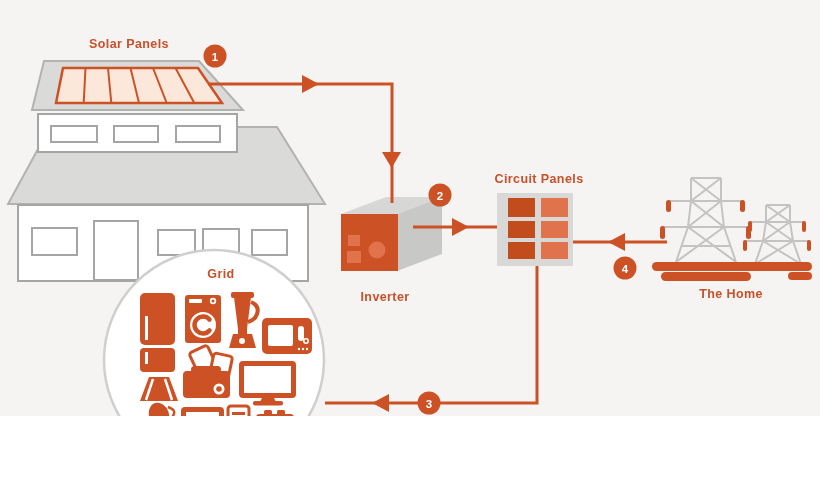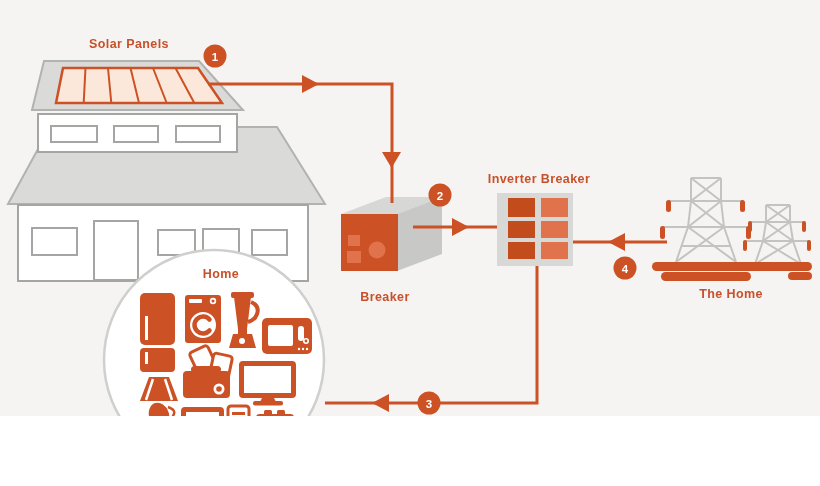--- a/index.html
+++ b/index.html
@@ -220,23 +220,23 @@
     <path class="ln" d="M413 227 H497"></path>
     <polygon class="ah" points="452,218 452,236 469,227"></polygon>
   </g>
   <g>
     <path class="ln" d="M667 242 H573"></path>
     <polygon class="ah" points="625,233 625,251 608,242"></polygon>
   </g>
 </svg>
 
   <div class="node-label" style="left:129px;top:44px">Solar Panels</div>
-  <div class="node-label" style="left:385px;top:297px">Breaker</div>
-  <div class="node-label" style="left:539px;top:179px">Inverter Breaker</div>
+  <div class="node-label" style="left:385px;top:297px">Inverter</div>
+  <div class="node-label" style="left:539px;top:179px">Circuit Panels</div>
   <div class="node-label" style="left:731px;top:294px">The Home</div>
-  <div class="node-label" style="left:221px;top:274px">Home</div>
+  <div class="node-label" style="left:221px;top:274px">Grid</div>
 
   <div class="badge" style="left:215px;top:56px">1</div>
   <div class="badge" style="left:440px;top:195px">2</div>
   <div class="badge" style="left:429px;top:403px">3</div>
   <div class="badge" style="left:625px;top:268px">4</div>
 
 </div>
 
 </body></html>

